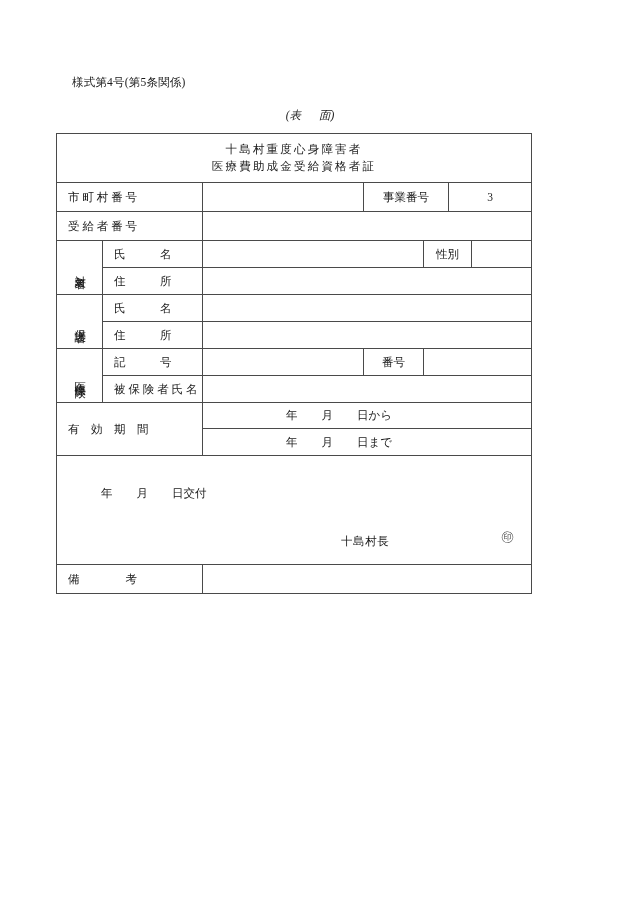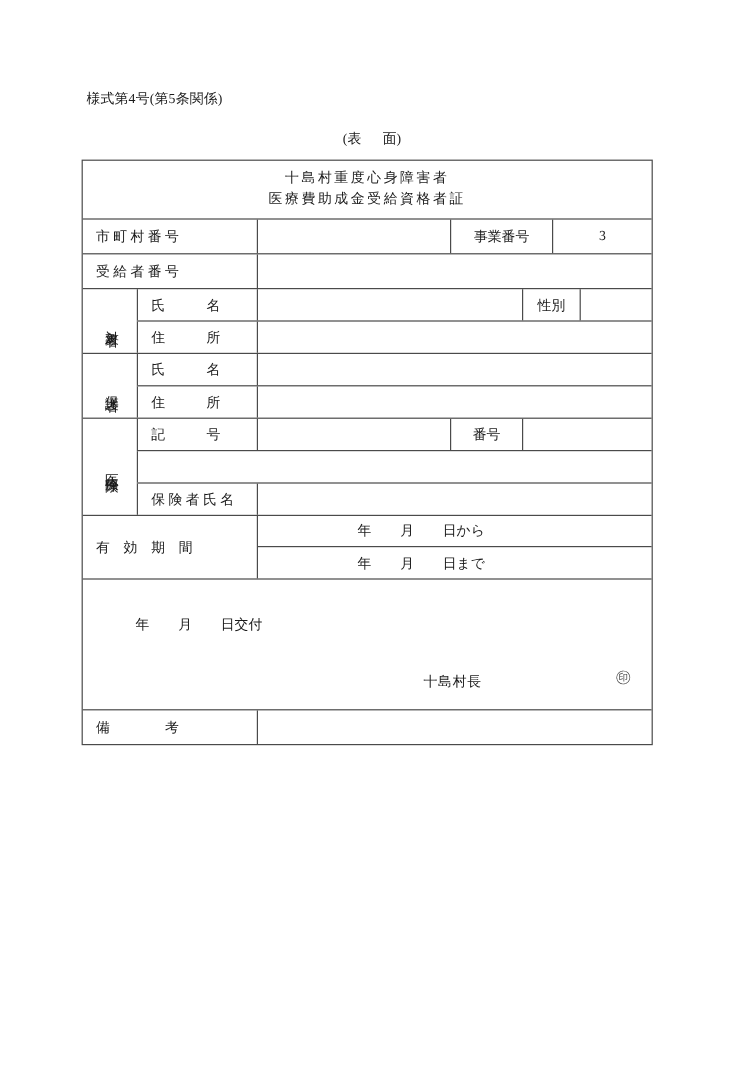--- a/index.html
+++ b/index.html
@@ -33,27 +33,28 @@
 
   
   .side-caption {
     position: absolute;
     left: 72px;
     top: 108px;
     width: 476px;
     text-align: center;
     font-size: 11.5px;
     white-space: nowrap;
+    font-style: italic;
   }
   .side-caption .sp { display: inline-block; width: 18px; }
 
   
   .card {
     position: absolute;
-    left: 68px;
+    left: 56px;
     top: 133px;
     width: 476px;
     border: 1px solid #4a4a4a;
     box-sizing: border-box;
   }
 
   .row {
     display: flex;
     border-bottom: 1px solid #4a4a4a;
     box-sizing: border-box;
@@ -250,24 +251,21 @@
         <span class="vtext">医療保険</span>
       </div>
       <div class="sub-col">
         <div class="subrow">
           <div class="cell w-lbl-sub lbl-spread bl h26">記　　　号</div>
           <div class="cell w-val-main bl h26"></div>
           <div class="cell w-num-lbl bl lbl-center h26">番号</div>
           <div class="cell w-num-val bl h26"></div>
         </div>
         <div class="subrow">
-          <div class="cell w-val-main bl h26"></div>
-        </div>
-        <div class="subrow">
-          <div class="cell w-lbl-sub lbl-spread bl h26">保 険 者 氏 名</div>
+          <div class="cell w-lbl-sub lbl-spread bl h26">被 保 険 者 氏 名</div>
           <div class="cell w-val-main bl h26"></div>
         </div>
       </div>
     </div>
 
     <div class="row">
       <div class="cell w-lbl-full lbl-spread" style="min-height:52px;">有　効　期　間</div>
       <div class="sub-col bl">
         <div class="date-line">
           <span>年</span>

